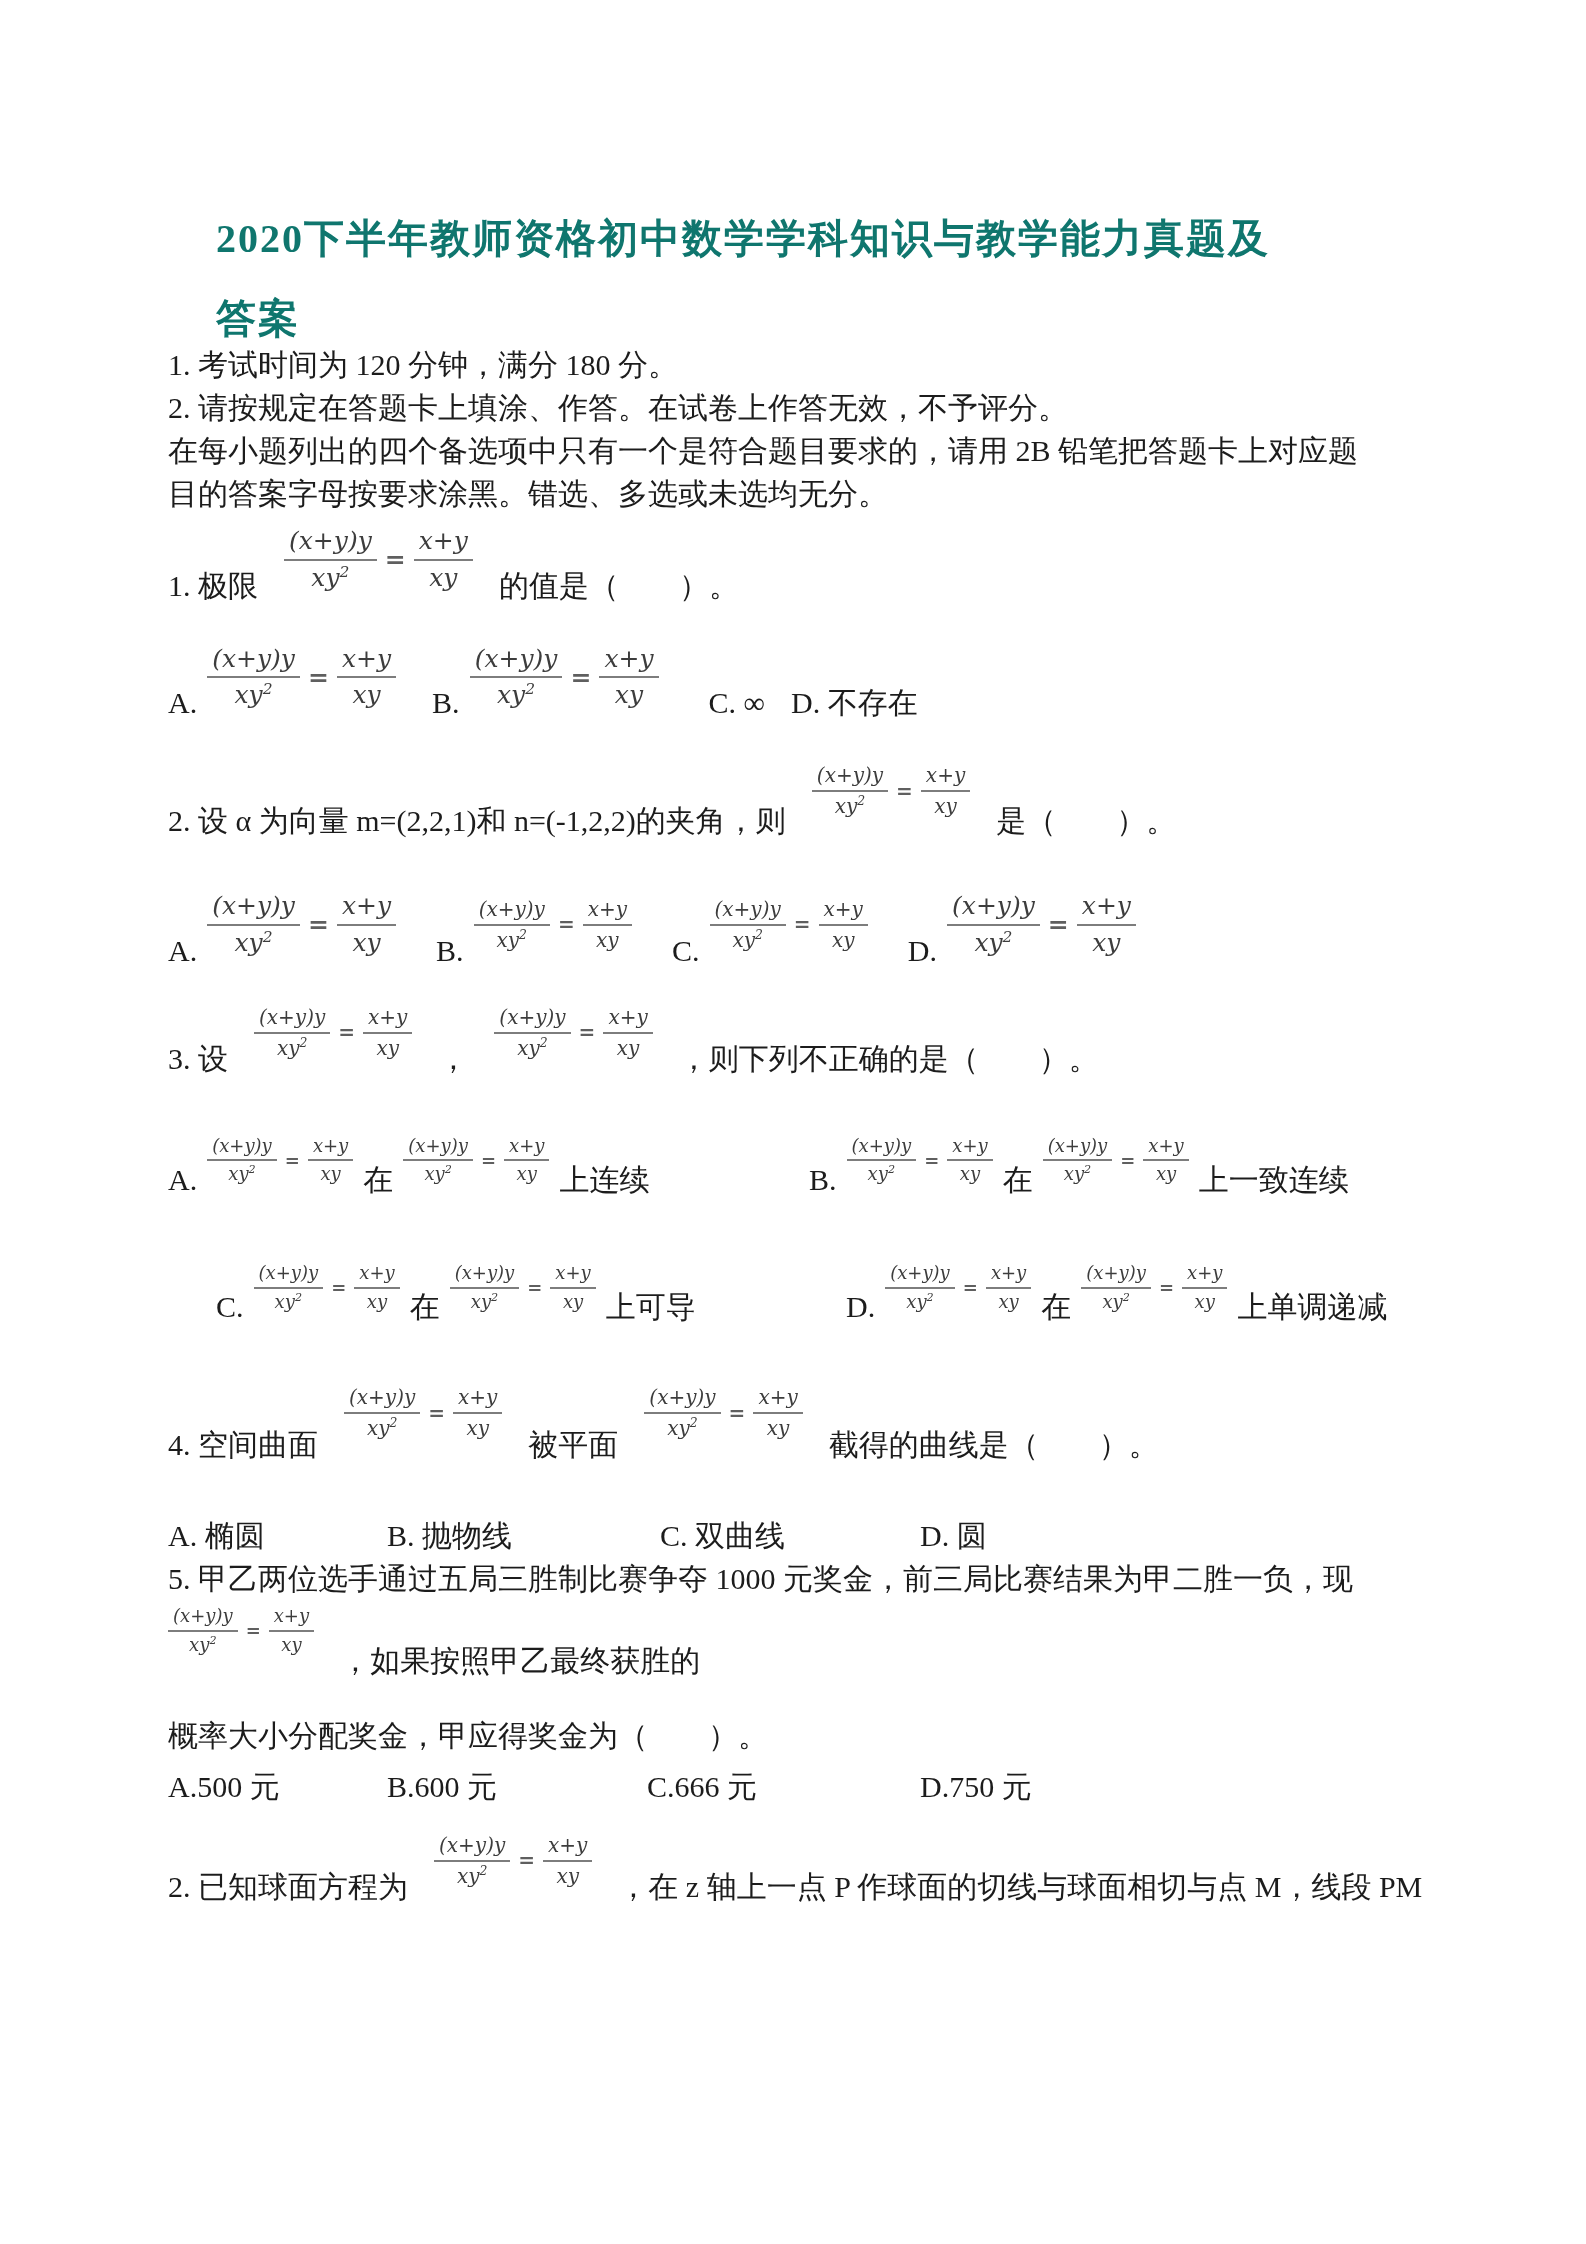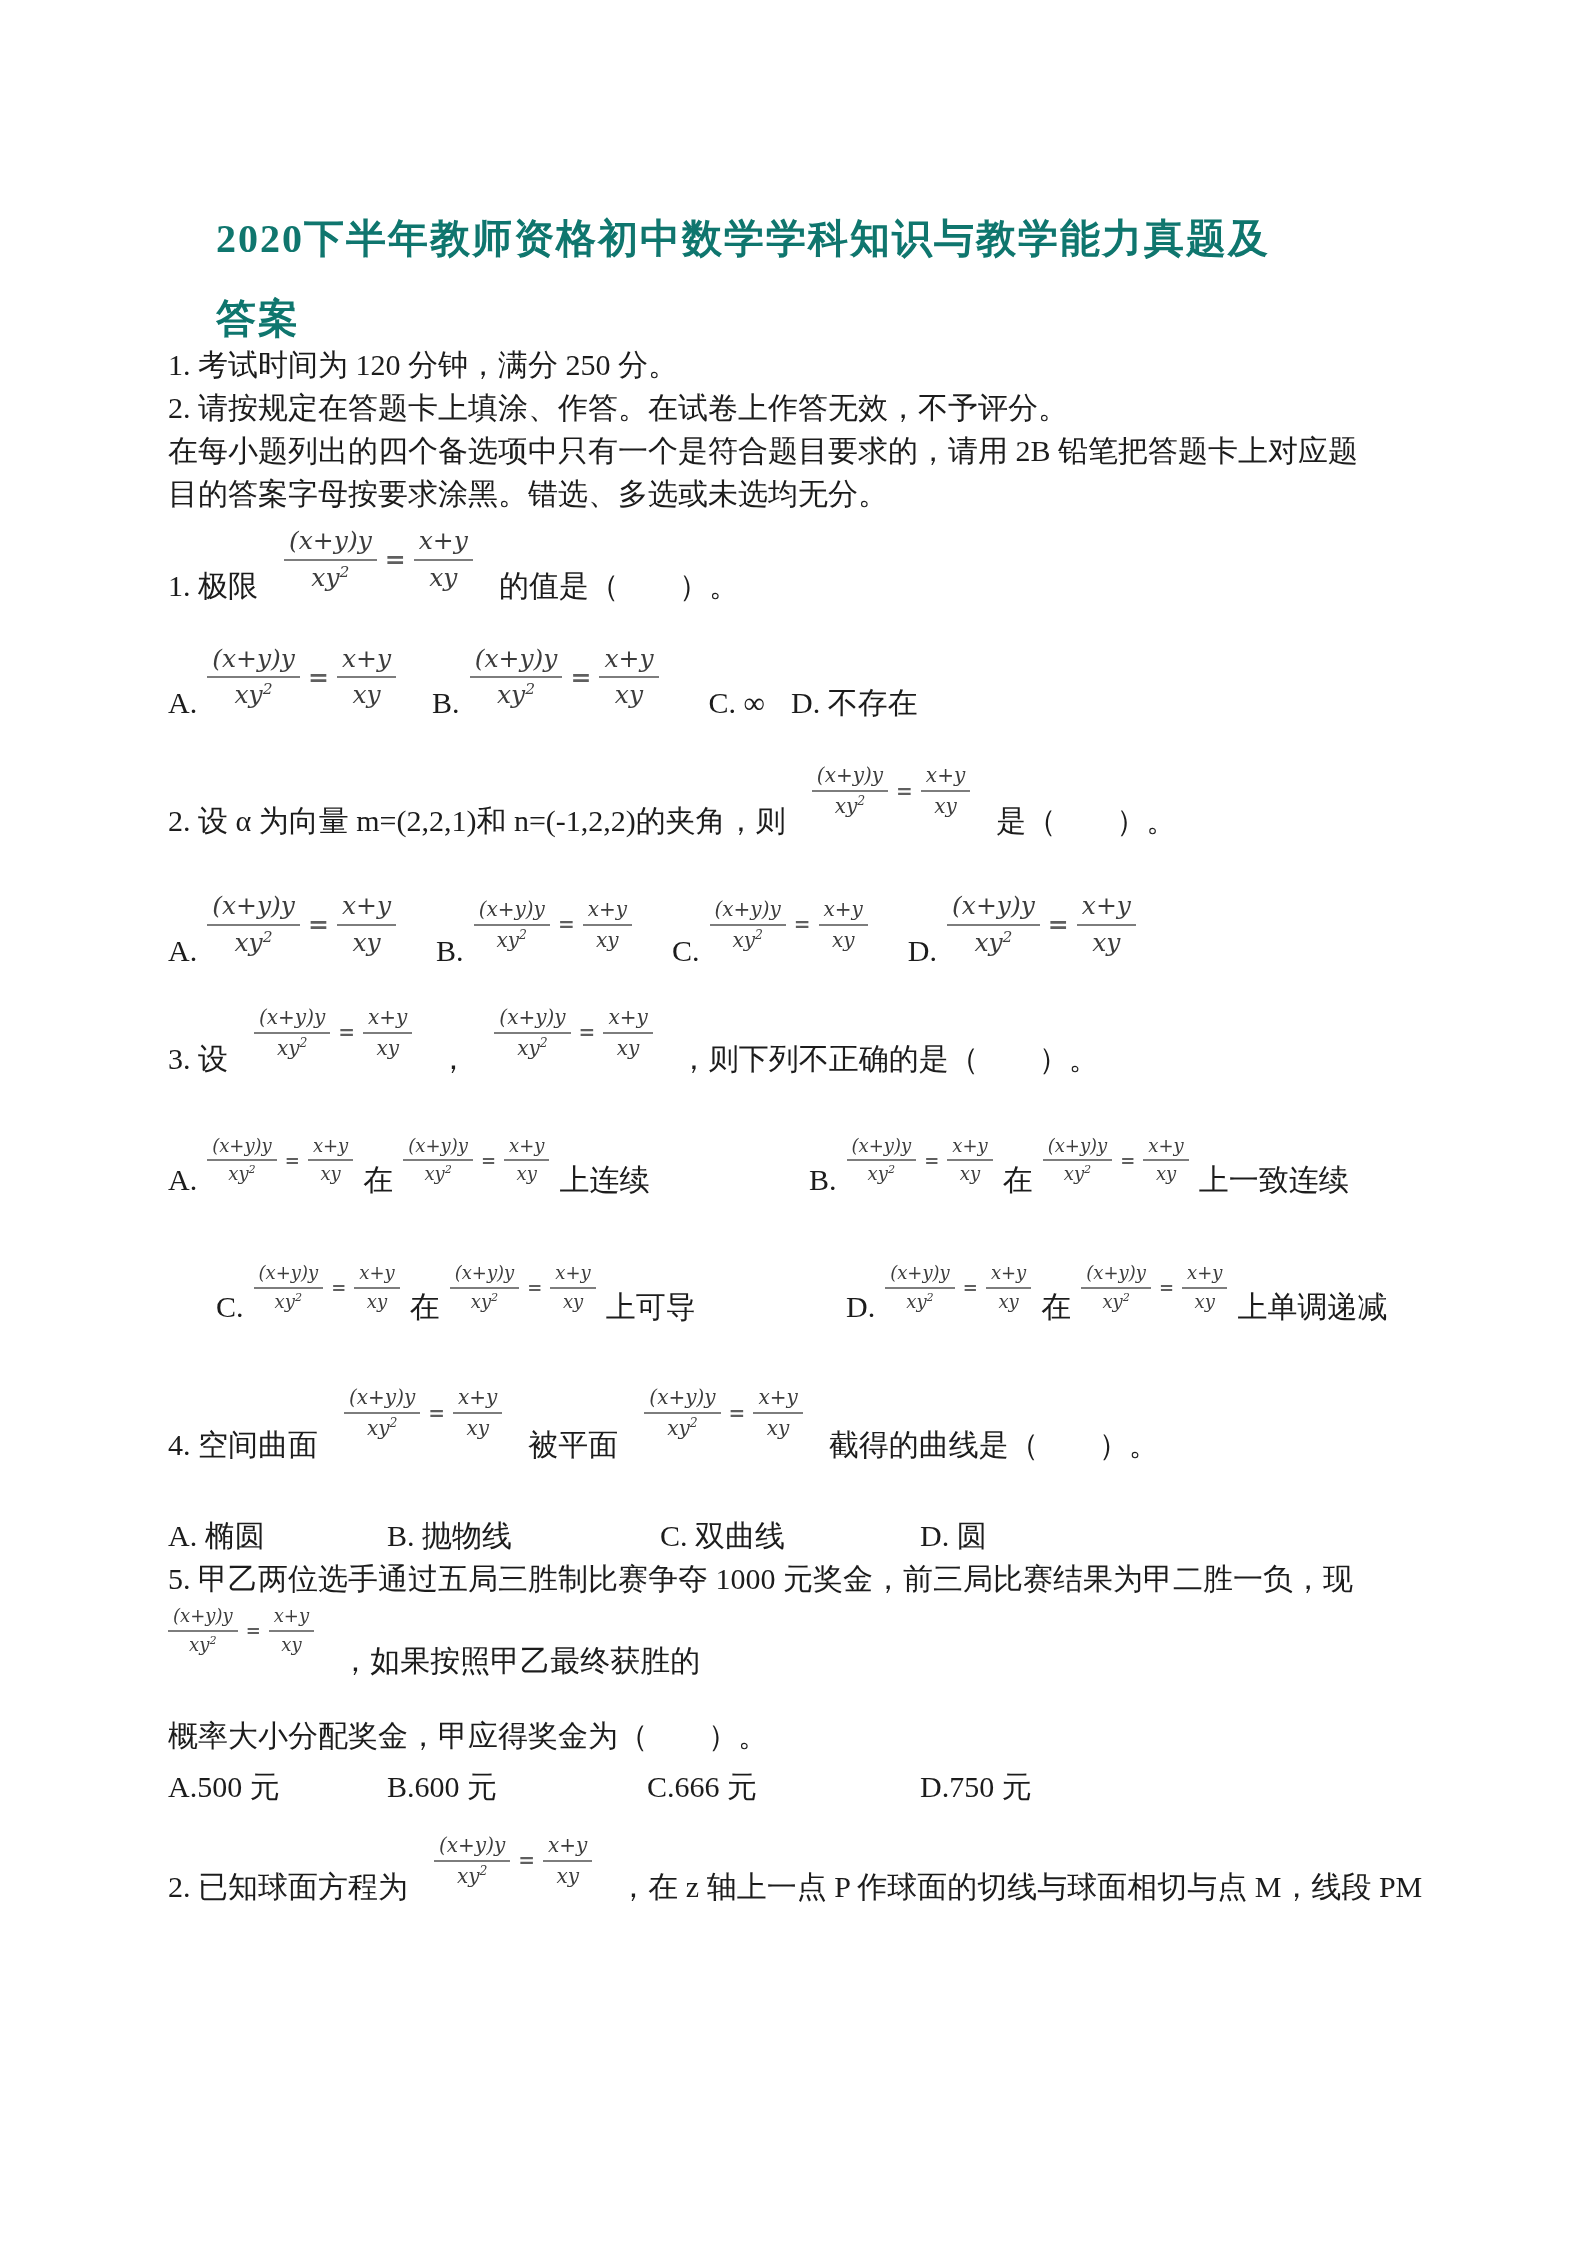--- a/index.html
+++ b/index.html
@@ -72,21 +72,21 @@
   .gq2 { margin-left:14px; }
 </style>
 </head>
 <body>
 
 <div class="page">
 
   <div class="title">2020下半年教师资格初中数学学科知识与教学能力真题及</div>
   <div class="title second">答案</div>
 
-  <p class="p">1. 考试时间为 120 分钟，满分 250 分。</p>
+  <p class="p">1. 考试时间为 120 分钟，满分 180 分。</p>
   <p class="p">2. 请按规定在答题卡上填涂、作答。在试卷上作答无效，不予评分。</p>
 
   <p class="p">在每小题列出的四个备选项中只有一个是符合题目要求的，请用 2B 铅笔把答题卡上对应题</p>
   <p class="p">目的答案字母按要求涂黑。错选、多选或未选均无分。</p>
 
   <div class="row q1-row">
     <span class="t">1. 极限</span>
     <span class="formula f-lg">
         <span class="frac">
           <span class="num">(x+y)y</span>

